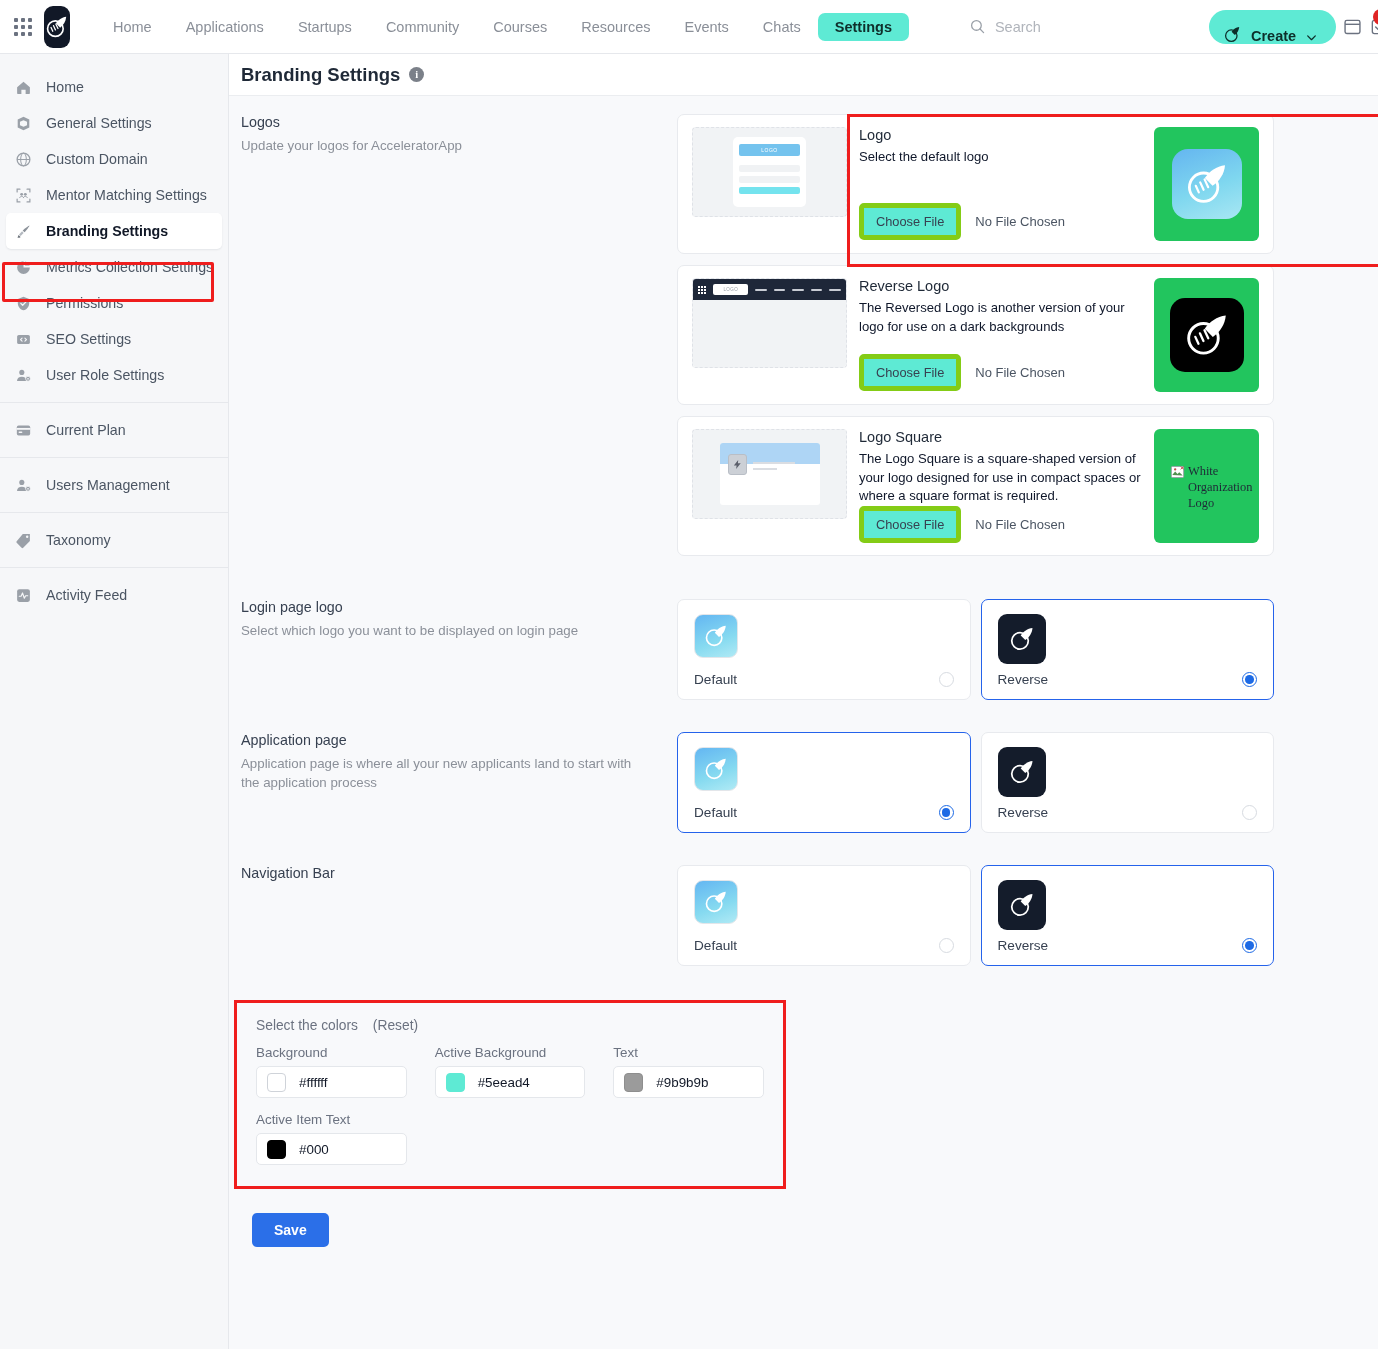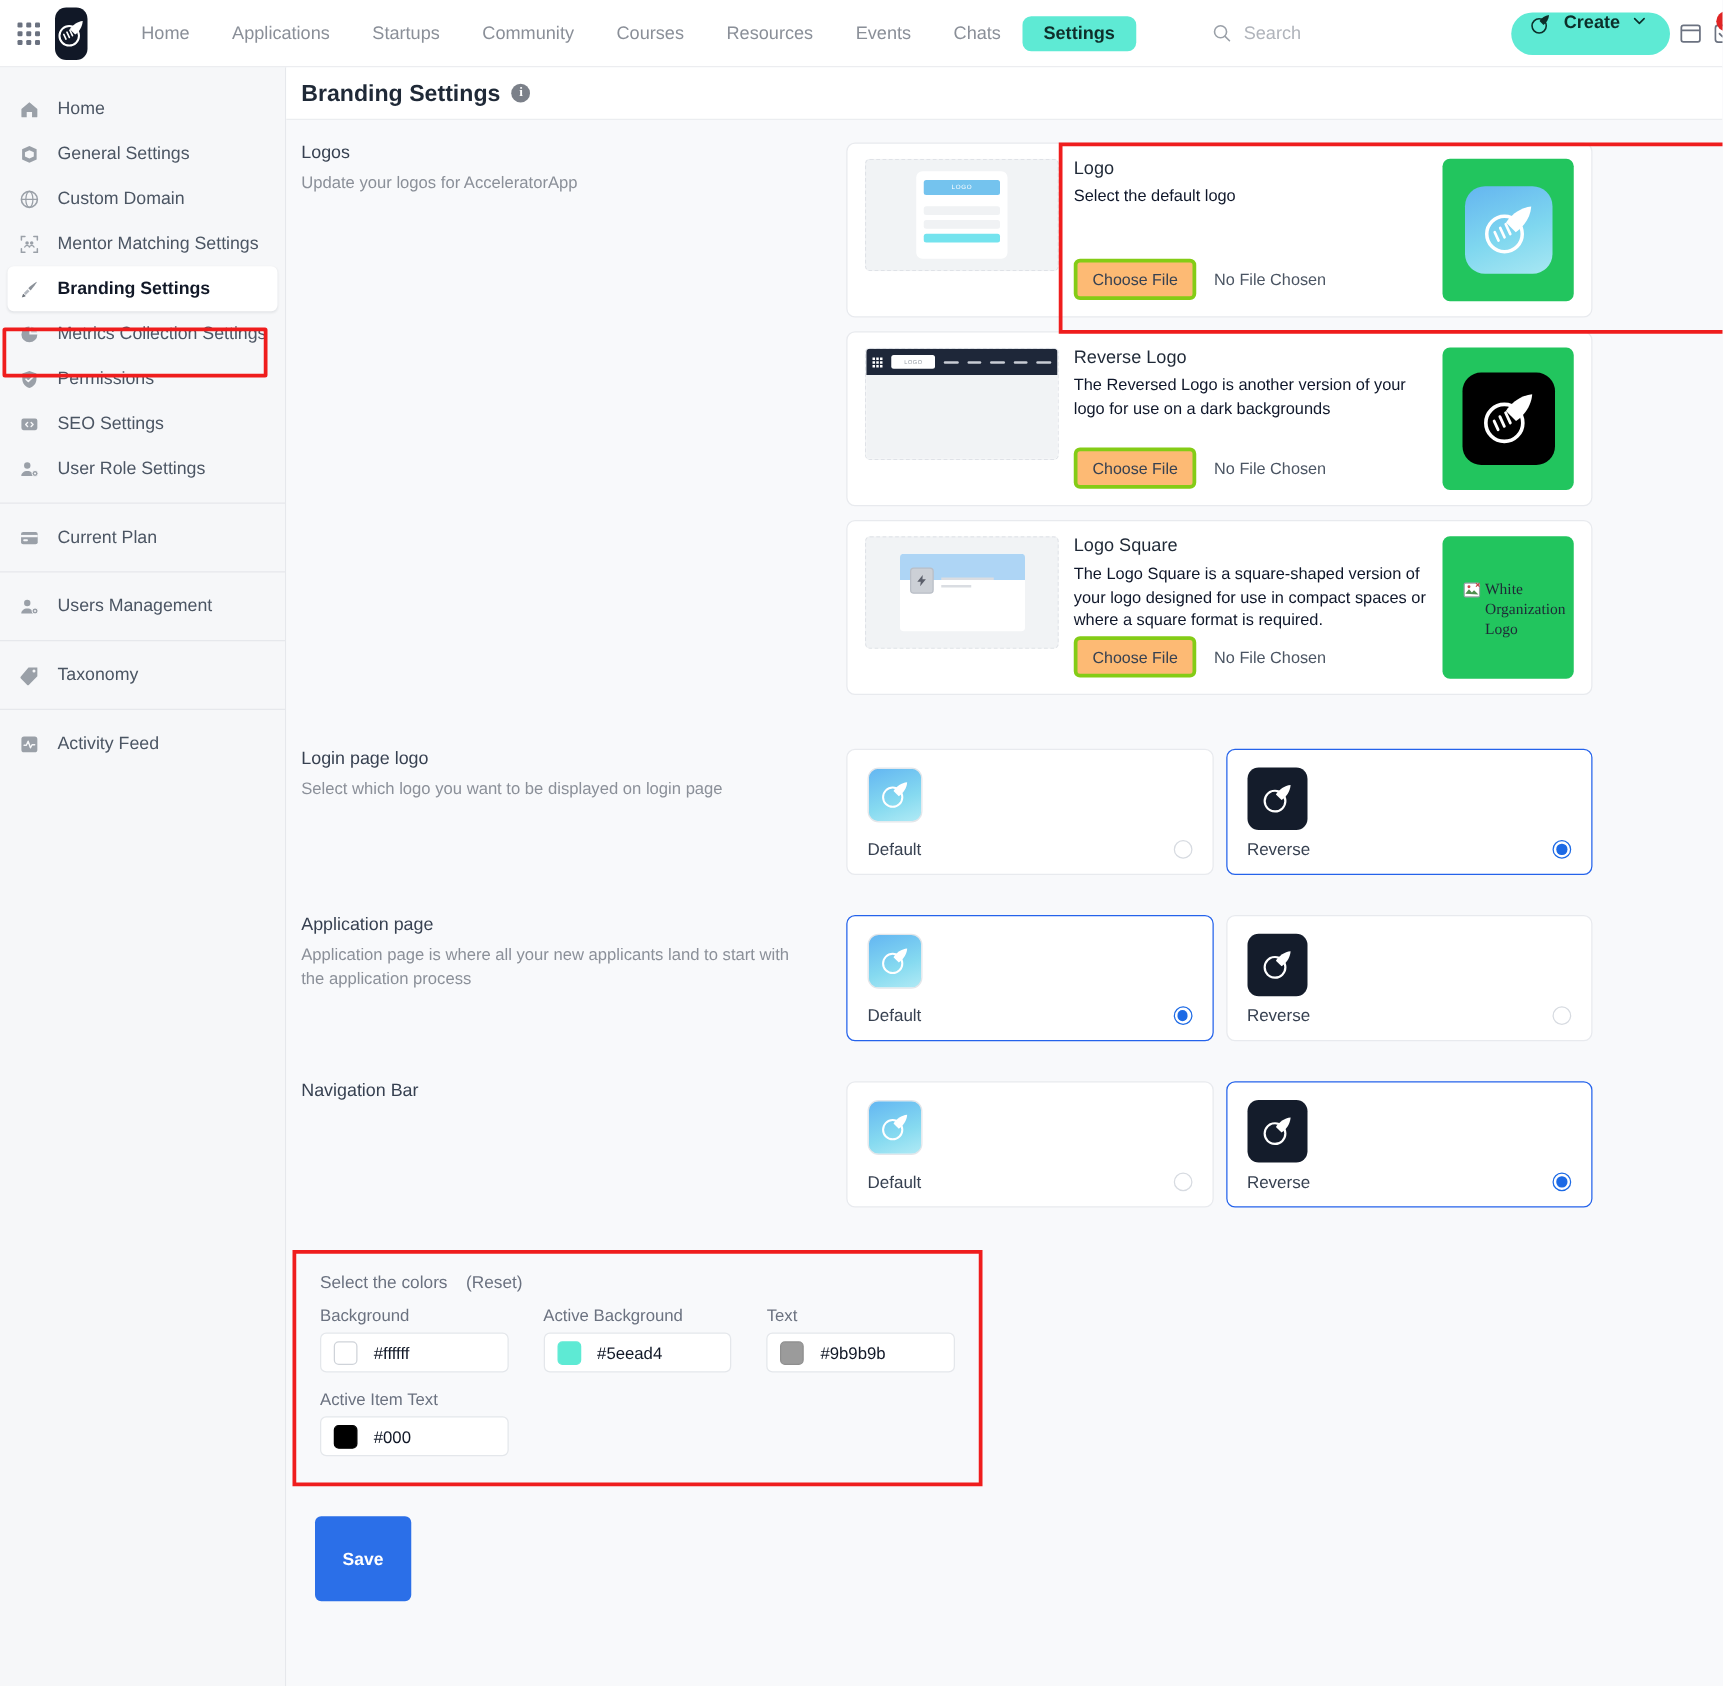--- a/index.html
+++ b/index.html
@@ -57,21 +57,21 @@
     width: 1px; height: 28px; background: #d7dae0;
     margin: 0 24px 0 36px;
   }
   .search {
     display: flex; align-items: center; gap: 9px;
     min-width: 240px;
   }
   .search .ph { color: #b0b4bb; font-size: 14.5px; text-align: right; }
   .spacer { flex: 1; }
   .create-btn {
-    display: flex; align-items: flex-start; gap: 9px;
+    display: flex; align-items: flex-end; gap: 9px;
     background: #5eead4;
     color: #0c2f2a;
     border: none;
     border-radius: 20px;
     height: 34px;
     padding: 0 18px 0 14px;
     font-size: 14.5px;
     font-weight: 600;
     font-family: inherit;
     cursor: pointer;
@@ -180,22 +180,22 @@
     border-radius: 4px;
     background: #f1f3f5;
     overflow: hidden;
     position: relative;
   }
   .card-mid { flex: 1; min-width: 0; display: flex; flex-direction: column; min-height: 113px;}
   .card-title { font-size: 14.5px; color: #1f2937; margin-bottom: 5px; }
   .card-desc { font-size: 13.1px; color: #0f172a; line-height: 1.42; }
   .file-row { margin-top: auto; display: flex; align-items: center; gap: 14px; }
   .choose-file {
-    border: 3px solid #84cc16;
-    background: #fdba74;
+    border: 5px solid #84cc16;
+    background: #5eead4;
     border-radius: 5px;
     font-size: 12.8px;
     color: #374151;
     padding: 6px 12px;
     font-family: inherit;
     cursor: pointer;
   }
   .nofile { font-size: 13px; color: #4b5563; }
   .card-right {
     width: 105px; height: 114px; flex: none;
@@ -310,21 +310,21 @@
   .color-val { font-size: 13.4px; color: #111827; }
   .save-btn {
     margin: 24px 0 0 11px;
     background: #2b6fe8;
     color: #fff;
     border: none;
     border-radius: 5px;
     font-size: 14px;
     font-weight: 600;
     font-family: inherit;
-    padding: 26px 22px;
+    padding: 9px 22px;
     cursor: pointer;
   }
   
   .mk-login { position:absolute; inset:0; display:flex; align-items:center; justify-content:center;}
   .mk-login .panel { width: 73px; height: 70px; background:#fff; border-radius:5px; padding:7px 6px;}
   .mk-login .lg { height: 12px; background:#74c3ee; border-radius:2px; display:flex;align-items:center;justify-content:center;
                   color:#fff; font-size:5px; letter-spacing:.5px; margin-bottom: 9px;}
   .mk-login .ln { height: 7px; background:#f0f2f4; border-radius:2px; margin-bottom:4px;}
   .mk-login .ln.b { background:#74e3ee; }
   .mk-rev { position:absolute; inset:0; background:#fff; }

